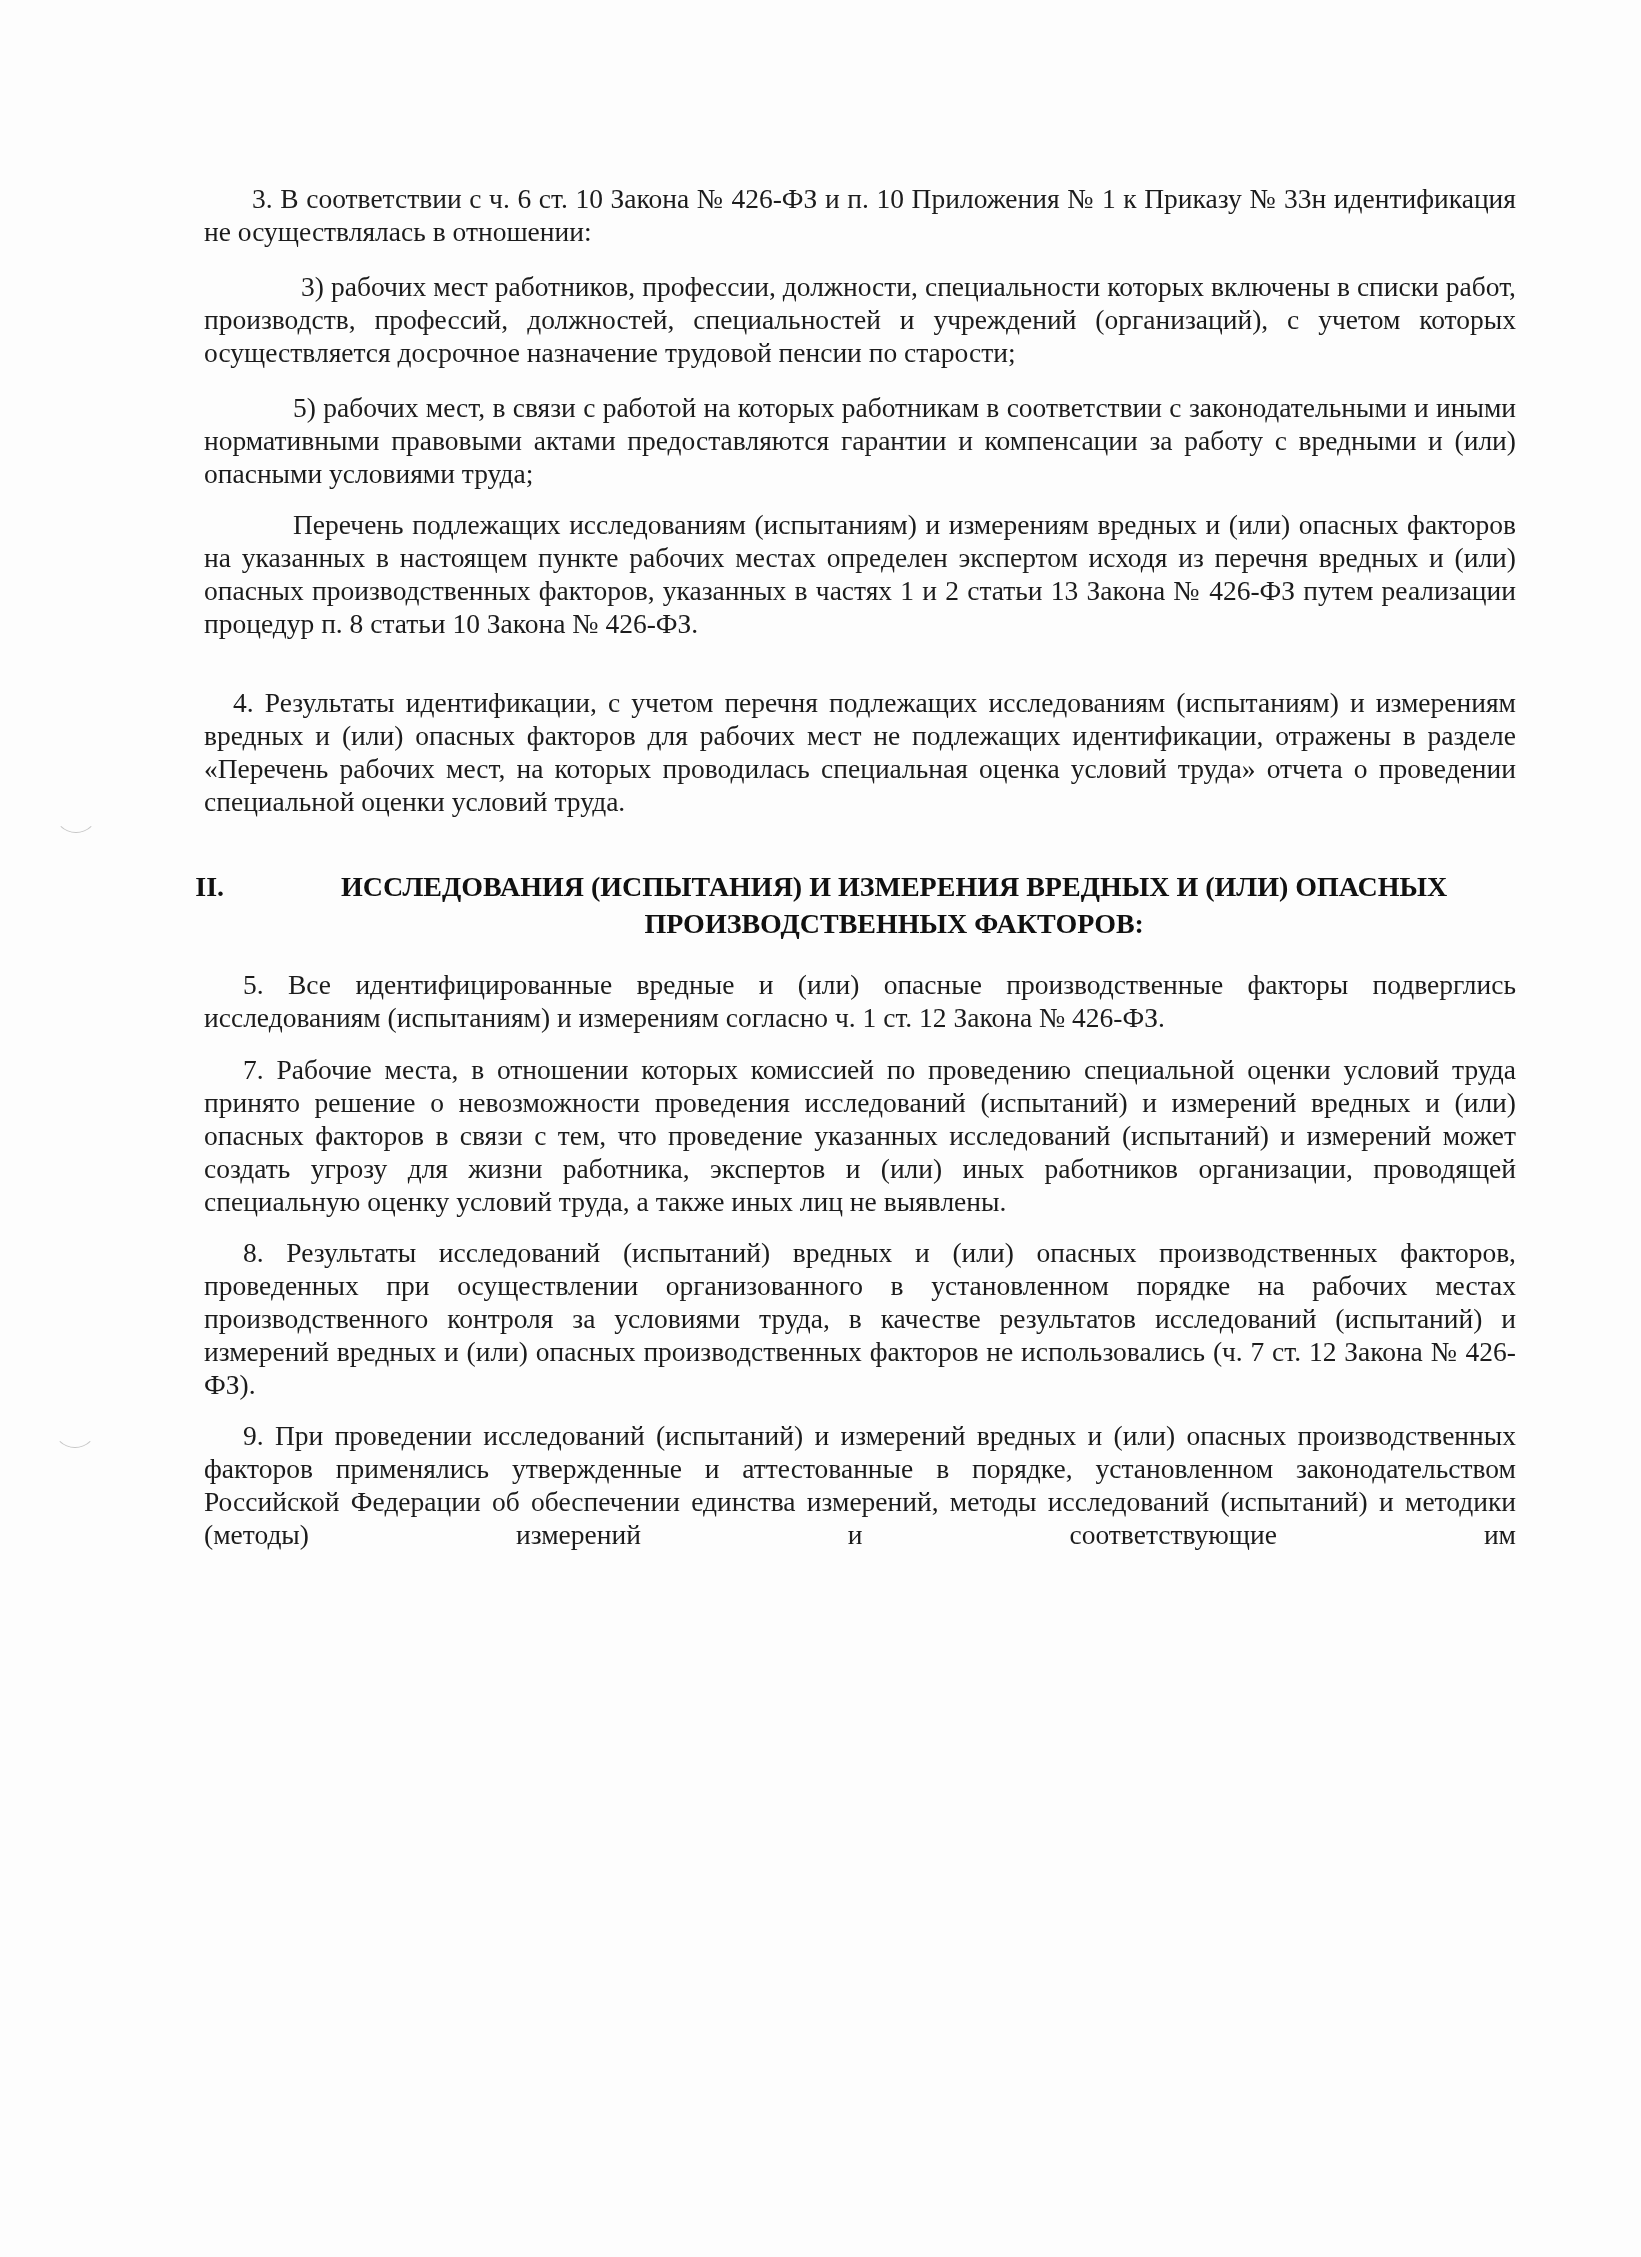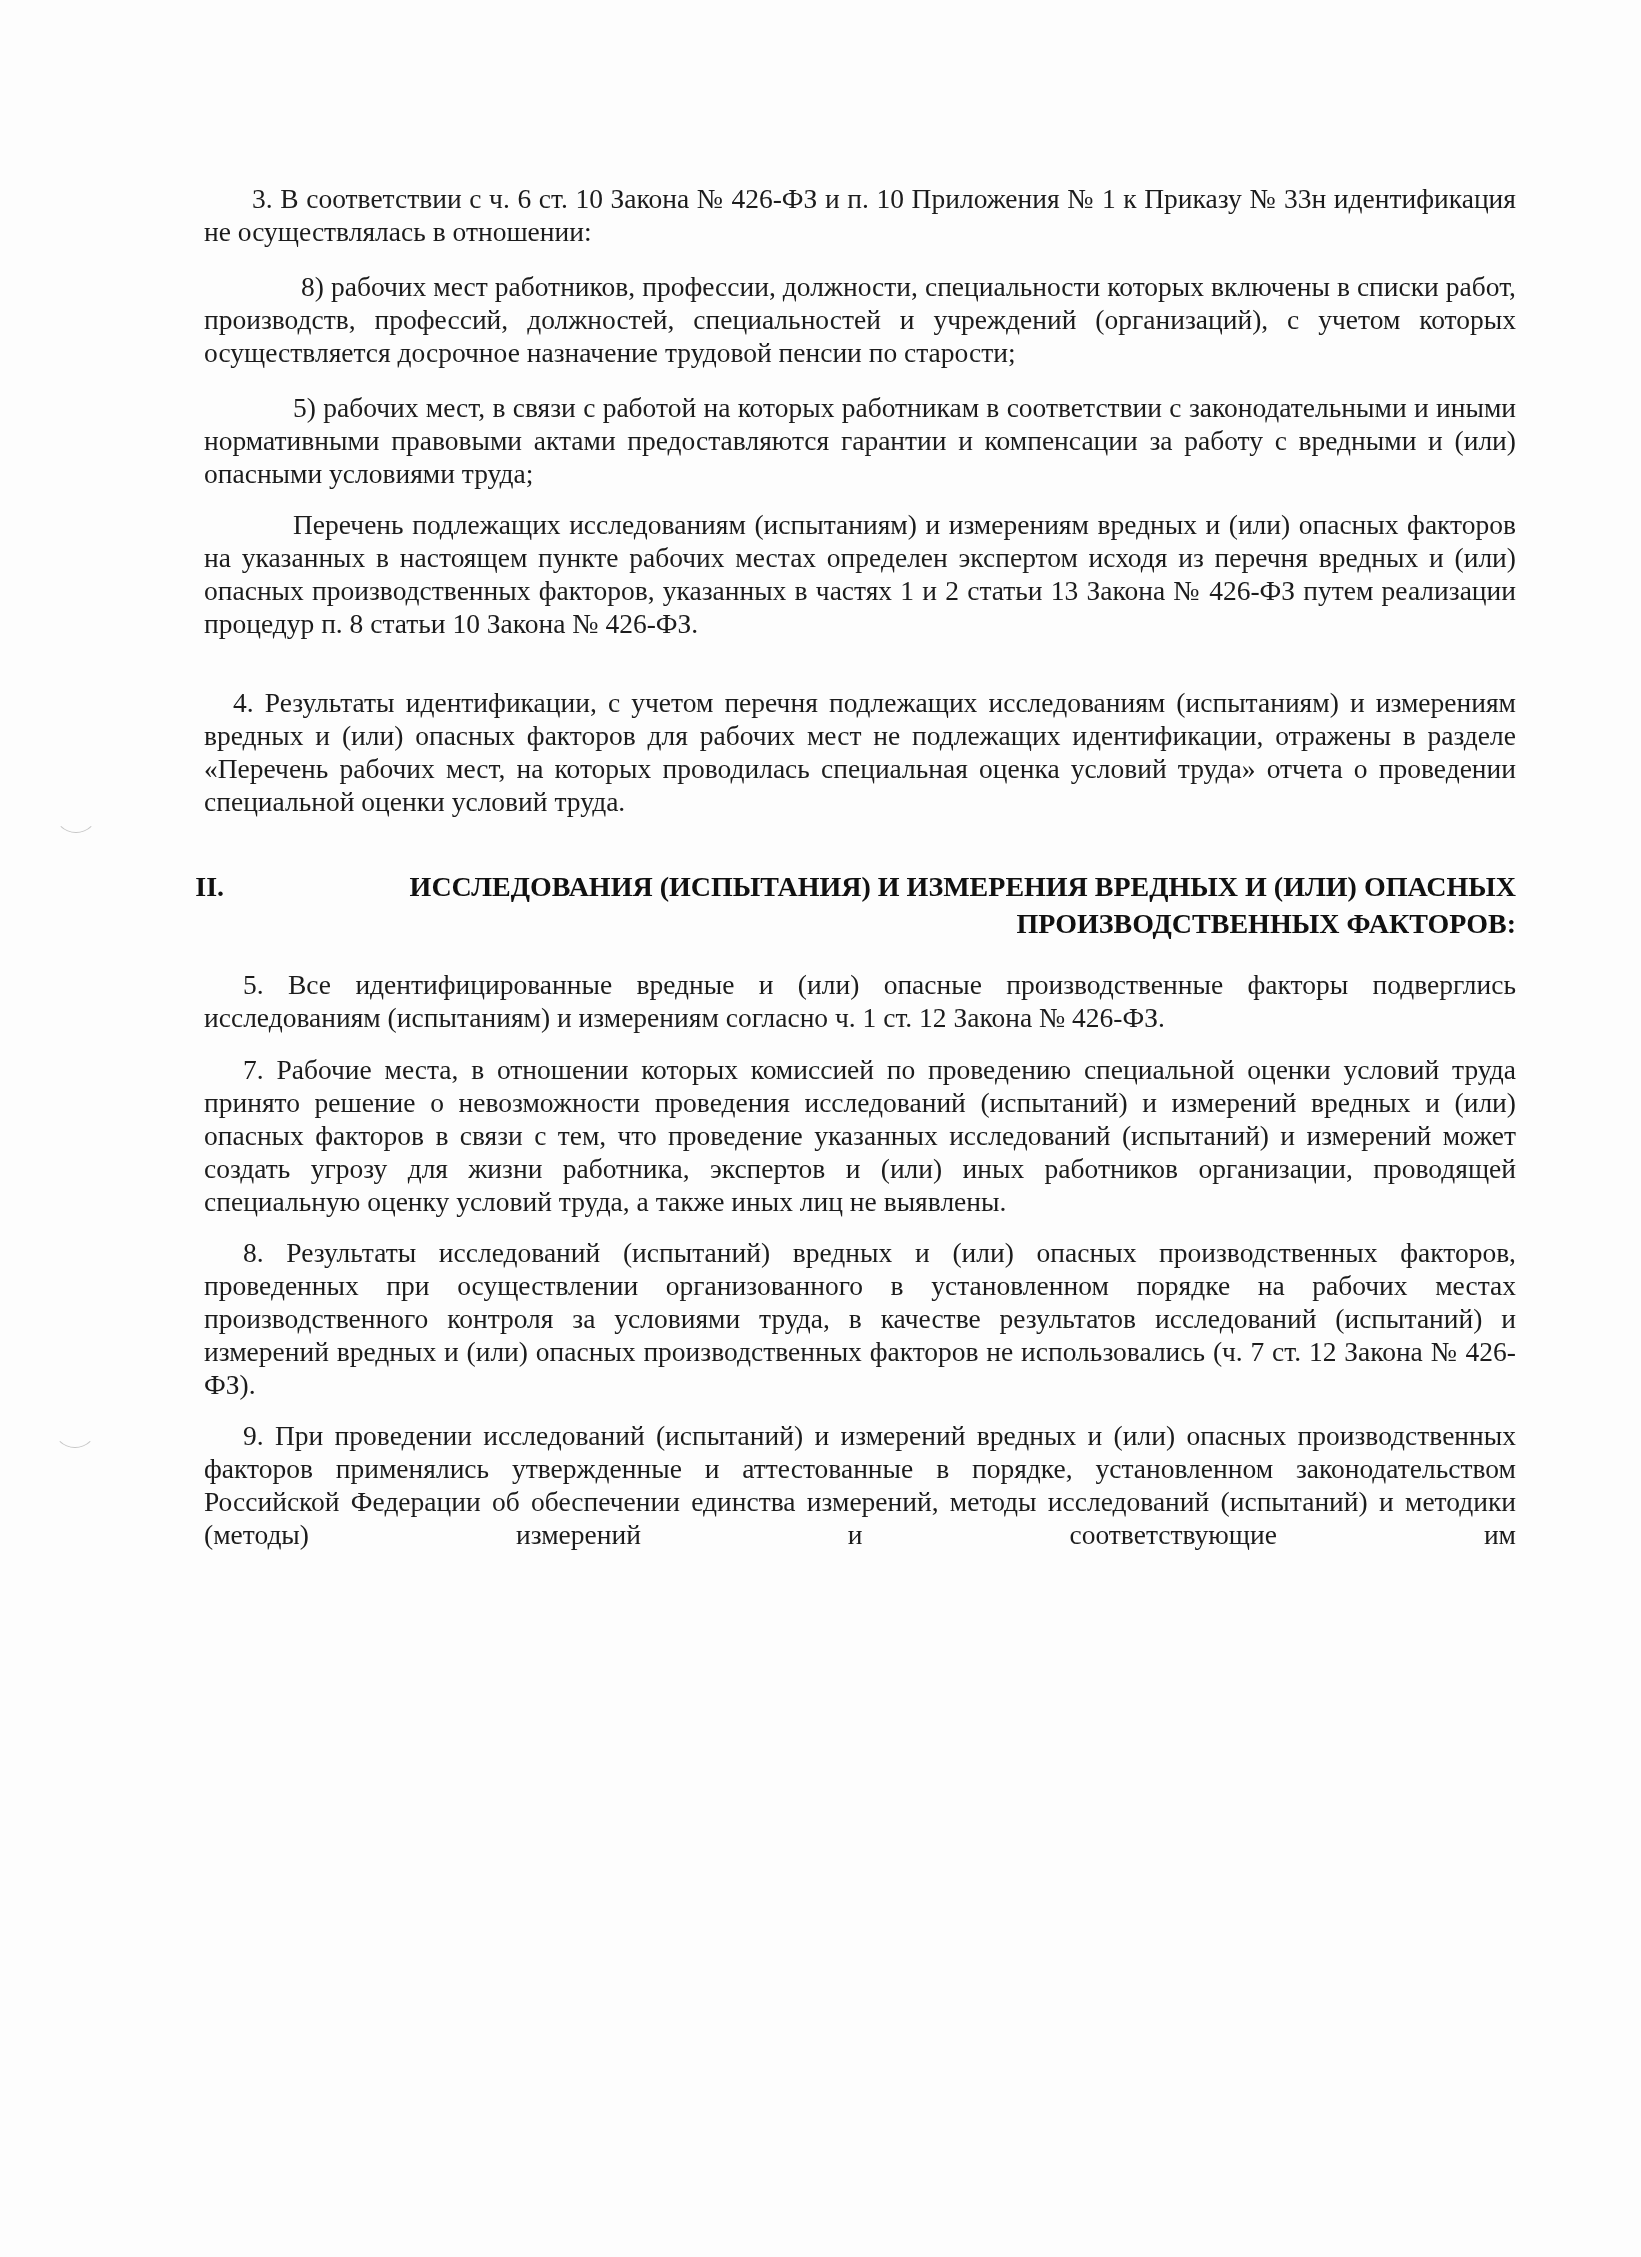--- a/index.html
+++ b/index.html
@@ -31,21 +31,21 @@
     margin-top: 50px;
     display: flex;
     font-family: "Liberation Serif", "DejaVu Serif", serif;
     font-weight: bold;
     font-size: 28px;
     line-height: 37px;
     color: #111;
     margin-left: -8.7px;
   }
   .heading .num { width: 77px; flex: none; }
-  .heading .txt { flex: 1; text-align: right; }
+  .heading .txt { flex: 1; text-align: center; }
 
   .hole {
     position: absolute;
     width: 42px; height: 42px;
     border-radius: 50%;
     border-bottom: 1.9px solid #b8b8b8;
     border-left: 1px solid transparent;
     border-right: 1px solid transparent;
     opacity: 0.8;
   }
@@ -56,21 +56,21 @@
 
 <div class="page">
 
   <div class="hole" style="left:54px; top:790px;"></div>
   <div class="hole" style="left:53px; top:1405px;"></div>
 
   <div class="content">
 
     <p class="p-intro">3. В соответствии с ч. 6 ст. 10 Закона № 426-ФЗ и  п. 10 Приложения № 1 к Приказу № 33н идентификация не осуществлялась в отношении:</p>
 
-    <p class="p-sub">8) рабочих мест работников, профессии, должности, специальности которых включены в списки работ, производств, профессий, должностей, специальностей и учреждений (организаций), с учетом которых осуществляется досрочное назначение трудовой пенсии по старости;</p>
+    <p class="p-sub">3) рабочих мест работников, профессии, должности, специальности которых включены в списки работ, производств, профессий, должностей, специальностей и учреждений (организаций), с учетом которых осуществляется досрочное назначение трудовой пенсии по старости;</p>
 
     <p class="p-sub p-sub3">5) рабочих мест, в связи с работой на которых работникам в соответствии с законодательными и иными нормативными правовыми актами предоставляются гарантии и компенсации за работу с вредными и (или) опасными условиями труда;</p>
 
 
     <p class="p-list">Перечень подлежащих исследованиям (испытаниям) и измерениям вредных и (или) опасных факторов на указанных в настоящем пункте рабочих местах определен экспертом исходя из перечня вредных и (или) опасных производственных факторов, указанных в частях 1 и 2 статьи 13 Закона № 426-ФЗ  путем реализации процедур  п. 8 статьи 10 Закона № 426-ФЗ.</p>
 
     <p class="p-item4">4. Результаты идентификации, с учетом перечня подлежащих исследованиям (испытаниям) и измерениям вредных и (или) опасных факторов для рабочих мест не подлежащих идентификации, отражены в разделе «Перечень рабочих мест, на которых  проводилась специальная оценка условий труда» отчета о проведении специальной оценки условий труда.</p>
 
     <div class="heading">
       <span class="num">II.</span>

